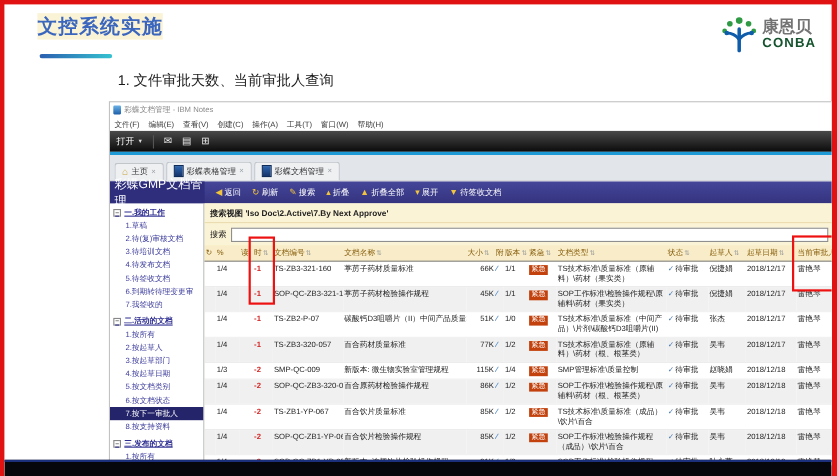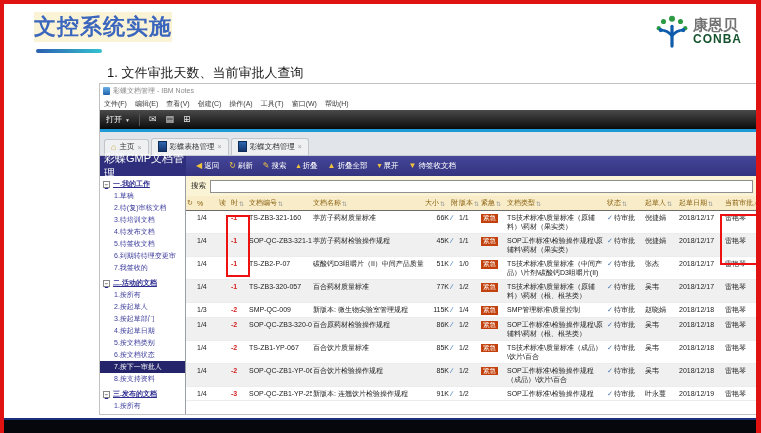--- a/index.html
+++ b/index.html
@@ -2,32 +2,32 @@
 <html><head>
 <meta charset="utf-8">
 <style>
   html,body{margin:0;padding:0;}
   body{font-family:"Liberation Sans","DejaVu Sans",sans-serif;}
   #page{position:relative;width:761px;height:433px;background:#ffffff;overflow:hidden;
         border-top:4px solid #e01212;border-left:4px solid #e01212;border-right:5px solid #e01212;
         box-sizing:border-box;}
   
   .slide-title{position:absolute;left:30px;top:8px;white-space:nowrap;}
-  .slide-title .main{font-size:22px;font-weight:bold;color:#3b66be;letter-spacing:1px;}
+  .slide-title .main{font-size:18px;font-weight:bold;color:#3b66be;letter-spacing:1px;}
   .slide-title .sub{font-size:21px;font-weight:bold;color:#2fa3c8;}
   .title-underline{position:absolute;left:32px;top:45px;width:66px;height:4px;border-radius:2px;
         background:linear-gradient(90deg,#2b5fb0,#35c2d0);}
   .subtitle{position:absolute;left:103px;top:60px;font-size:13px;color:#1a1a1a;}
   .logo{position:absolute;right:14px;top:10px;display:flex;align-items:center;gap:4px;}
   .logo-text{display:flex;flex-direction:column;line-height:1.05;}
   .logo-cn{font-size:15px;font-weight:bold;color:#737373;}
   .logo-en{font-size:12px;font-weight:bold;color:#14532d;letter-spacing:1px;}
   .bottom-bar{position:absolute;left:0;right:0;bottom:0;height:13px;background:#05070d;border-top:2px solid #1b2f7a;}
   
-  .window{position:absolute;left:95px;top:79px;width:660px;height:332px;background:#fff;
+  .window{position:absolute;left:95px;top:88px;width:660px;height:332px;background:#fff;
           border:1px solid #c2c2c2;box-sizing:border-box;display:flex;flex-direction:column;overflow:hidden;}
   .titlebar{height:12px;display:flex;align-items:center;gap:3px;padding:1px 3px 0 3px;}
   .notes-icon{width:7px;height:8px;background:linear-gradient(180deg,#6ab2e8,#1d5fa8);border-radius:1px;}
   .titlebar .t{font-size:7px;color:#8a8a8a;}
   .menubar{height:13px;display:flex;align-items:center;gap:8px;padding:0 4px;}
   .menu-item{font-size:7px;color:#3a3a3a;}
   .toolbar-black{height:19px;background:linear-gradient(180deg,#4a4a4a,#0b0b0b);display:flex;align-items:center;gap:9px;padding:0 6px;}
   .open-btn{color:#fff;font-size:8px;display:flex;align-items:center;gap:3px;}
   .open-btn .caret{font-size:5px;color:#ddd;}
   .tb-sep{width:1px;height:12px;background:#555;}
@@ -218,20 +218,21 @@
           <div class="nav-section">
             <div class="nav-head">
               <span class="box-icon">−</span>
               <span>三.发布的文档</span>
             </div>
             <div class="nav-item">1.按所有</div>
             <div class="nav-item">2.按起草人</div>
           </div>
         </div>
       <div class="main">
+        <div class="searchview">搜索视图 'Iso Doc\2.Active\7.By Next Approve'</div>
         <div class="searchrow">
           <label>搜索</label>
           <input class="search-input" type="text" value="" style="">
         </div>
         <div class="grid ghead">
             <div class="hcell">
               <span>↻</span>
               <span></span>
             </div>
             <div class="hcell">

